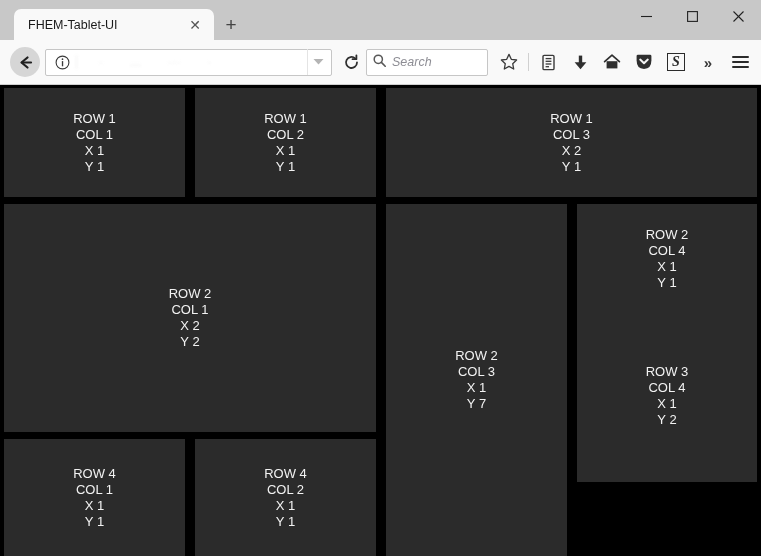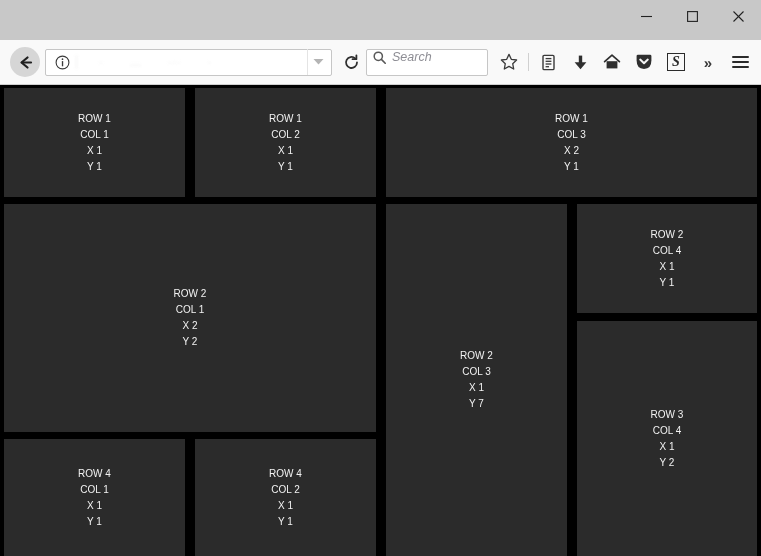--- a/index.html
+++ b/index.html
@@ -105,21 +105,21 @@
     opacity: .55;
   }
   .url-drop { width: 22px; height: 26px; display:flex; align-items:center; justify-content:center; flex:0 0 22px; border-left:1px solid #e4e4e4;}
   .reload { width: 26px; height: 26px; display:flex; align-items:center; justify-content:center; flex:0 0 26px;}
   .searchbar {
     flex: 0 0 122px;
     height: 27px;
     background: #fff;
     border: 1px solid #c6c6c6;
     border-radius: 2px;
-    display: flex; align-items: flex-start;
+    display: flex; align-items: center;
     padding: 0 6px;
     margin-right: 4px;
   }
   .search-ph { font-size: 12.5px; color: #8d8d94; font-style: italic; margin-left: 6px; }
   .tbtn {
     width: 30px; height: 30px;
     display: flex; align-items: center; justify-content: center;
     flex: 0 0 30px;
   }
   .tsep { width:1px; height:18px; background:#d0d0d0; margin:0 2px; flex:0 0 1px;}
@@ -142,32 +142,39 @@
     padding: 3px 4px 0 4px;
   }
   .cell {
     position: absolute;
     background: #2b2b2b;
     color: #f2f2f2;
     display: flex;
     align-items: center;
     justify-content: center;
     text-align: center;
-    font-size: 10px;
+    font-size: 13px;
     line-height: 16px;
     overflow: hidden;
   }
   .cell .lines > div { white-space: nowrap; }
 </style>
 </head>
 <body>
 
 <div class="browser">
 
   <div class="titlebar">
+    <div class="tabstrip">
+      <div class="tab">
+        <span class="tab-title">FHEM-Tablet-UI</span>
+        <span class="tab-close">✕</span>
+      </div>
+      <div class="newtab">+</div>
+    </div>
     <div class="wincontrols">
       <div class="wc">
         <svg width="11" height="11" viewBox="0 0 11 11">
             <line x1="0" y1="5.5" x2="11" y2="5.5" stroke="#222" stroke-width="1.1"></line>
           </svg>
       </div>
       <div class="wc">
         <svg width="11" height="11" viewBox="0 0 11 11">
             <rect x="0.6" y="0.6" width="9.8" height="9.8" fill="none" stroke="#222" stroke-width="1.1"></rect>
           </svg>
@@ -314,21 +321,21 @@
           </div>
         </div>
         <div class="cell" style="left: 577px; top: 119px; width: 180px; height: 109px; background: rgb(43, 43, 43); color: rgb(242, 242, 242);">
           <div class="lines">
             <div>ROW 2</div>
             <div>COL 4</div>
             <div>X 1</div>
             <div>Y 1</div>
           </div>
         </div>
-        <div class="cell" style="left: 577px; top: 236px; width: 180px; height: 235px; background: rgb(43, 43, 43); color: rgb(242, 242, 242);">
+        <div class="cell" style="left: 577px; top: 224px; width: 180px; height: 173px; background: rgb(43, 43, 43); color: rgb(242, 242, 242);">
           <div class="lines">
             <div>ROW 3</div>
             <div>COL 4</div>
             <div>X 1</div>
             <div>Y 2</div>
           </div>
         </div>
         <div class="cell" style="left: 4px; top: 354px; width: 181px; height: 117px; background: rgb(43, 43, 43); color: rgb(242, 242, 242);">
           <div class="lines">
             <div>ROW 4</div>

